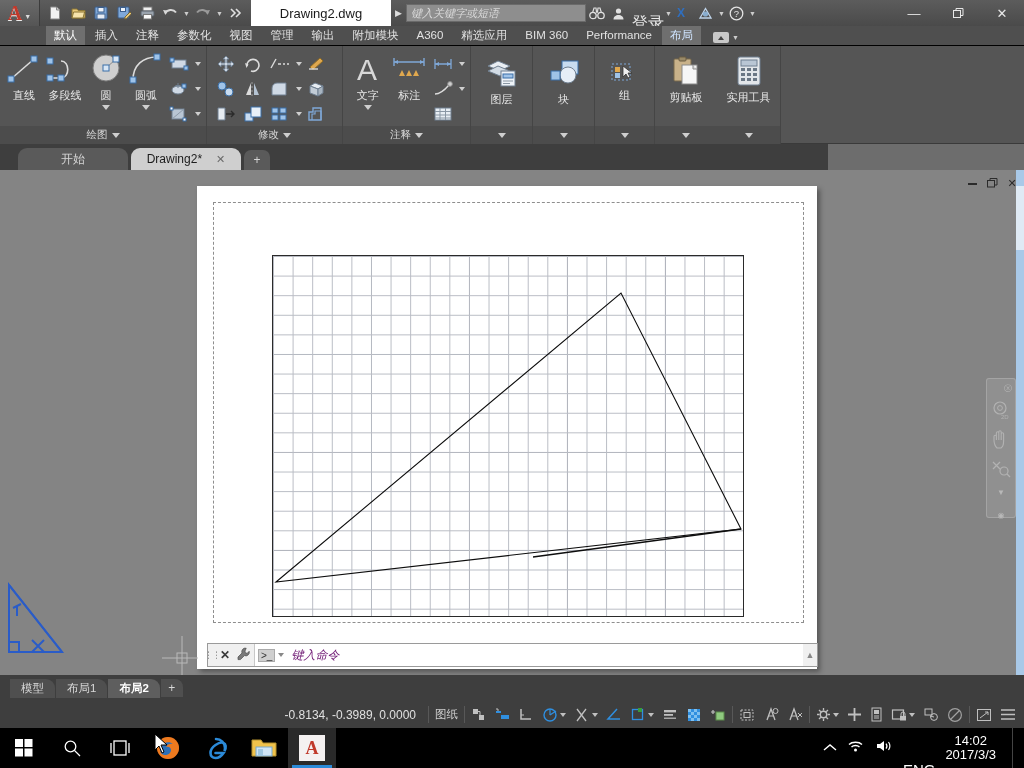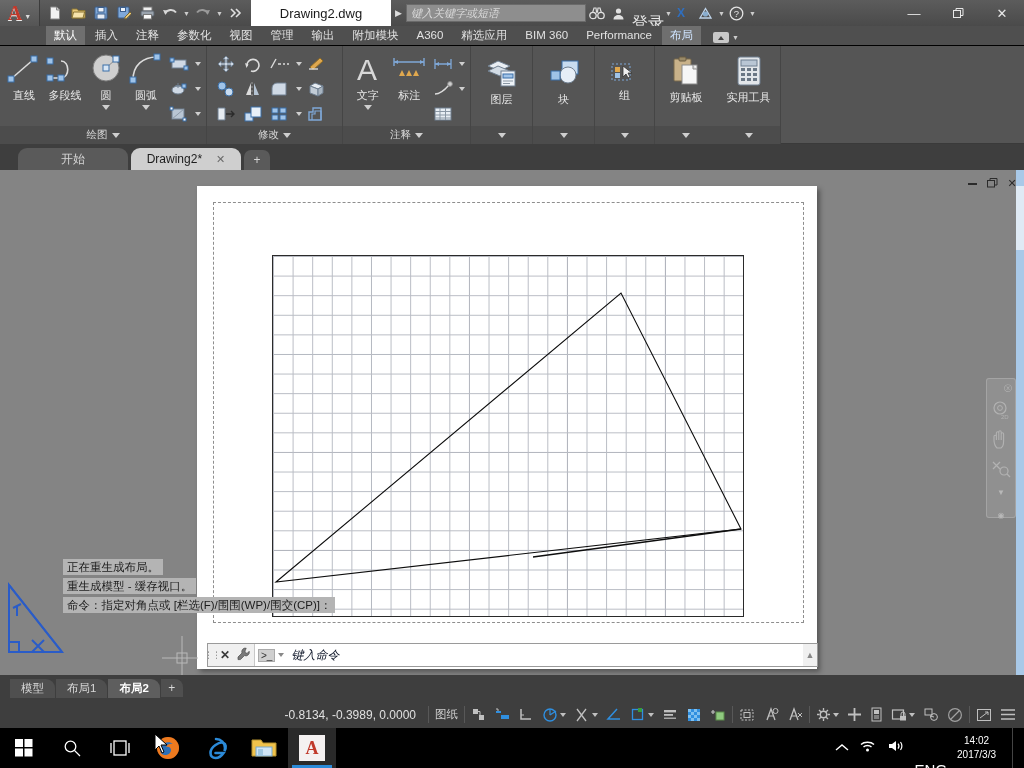--- a/index.html
+++ b/index.html
@@ -96,21 +96,21 @@
   .bigbtn .dd { width:0;height:0;border-left:4px solid transparent;border-right:4px solid transparent;border-top:5px solid #cfcfcf;margin-top:2px;}
   .smallgrid { display:flex; flex-direction:column; gap:1px; padding-top:2px;}
   .smallrow { display:flex; align-items:center; gap:1px; height:24px;}
   .sbtn { width:26px;height:24px;display:flex;align-items:center;justify-content:center;}
   .arrowmini { width:9px;height:24px;display:flex;align-items:center;justify-content:center;}
   .arrowmini i { width:0;height:0;border-left:3.5px solid transparent;border-right:3.5px solid transparent;border-top:4px solid #cfcfcf;font-style:normal;}
   .panel-title.blank { justify-content:center; }
 
   
   .filetabs {
-    position:absolute; left:0; top:144px; width:1024px; height:26px;
+    position:absolute; left:0; top:144px; width:828px; height:26px;
     background:#3e3e3e; display:flex; align-items:flex-end; padding-left:18px;
   }
   .ftab {
     height:22px; min-width:110px; display:flex; align-items:center; justify-content:center;
     font-size:12px; color:#d6d6d6; background:#5a5a5a;
     border-radius:9px 9px 0 0; margin-right:3px; padding:0 12px;
   }
   .ftab.active { background:#cfcfcf; color:#1c1c1c; position:relative; }
   .ftab .close { margin-left:14px; color:#6a6a6a; font-size:11px;}
   .ftab-add {
@@ -166,21 +166,21 @@
   }
   .cmd-handle { width:8px;height:22px;display:flex;align-items:center;justify-content:center;color:#777;font-size:9px;letter-spacing:-1px;}
   .cmd-x { width:18px;text-align:center;font-size:12px;color:#3a3a3a;font-weight:bold;}
   .cmd-wrench { width:20px;text-align:center;font-size:12px;color:#4a4a4a;}
   .cmd-prompt {
     flex:1; display:flex; align-items:center; background:#fff; height:22px;
     border-left:1px solid #c8c8c8; padding-left:3px; gap:3px;
   }
   .cmd-prompt .gt { background:#cfcfcf; color:#333; font-size:10px; padding:0 2px; border:1px solid #aaa;}
   .cmd-prompt .dn { width:0;height:0;border-left:3.5px solid transparent;border-right:3.5px solid transparent;border-top:4px solid #888;}
-  .cmd-prompt .ph { font-size:12px; color:#0f172a; font-style:italic; margin-left:4px;}
+  .cmd-prompt .ph { font-size:12px; color:#701a75; font-style:italic; margin-left:4px;}
   .cmd-scroll { width:14px; text-align:center; color:#888; font-size:9px;}
 
   
   .navbar {
     position:absolute; right:8px; top:208px; width:30px; height:140px;
     background:rgba(255,255,255,0.10); border:1px solid rgba(255,255,255,0.18);
     border-radius:3px; display:flex; flex-direction:column; align-items:center;
     padding-top:4px; gap:6px;
   }
   .navbar .nicon { color:#b8b8b8; opacity:.85; }
@@ -224,21 +224,21 @@
   .taskbar {
     position:absolute; left:0; top:728px; width:1024px; height:40px;
     background:#000000; display:flex; align-items:center;
   }
   .tb-btn { width:48px; height:40px; display:flex; align-items:center; justify-content:center; }
   .tb-app { width:48px; height:40px; display:flex; align-items:center; justify-content:center; position:relative;}
   .tb-app.active { background:#2a2a2a; }
   .tb-app.active::after { content:""; position:absolute; left:4px; right:4px; bottom:0; height:3px; background:#2b8ad8;}
   .tray { margin-left:auto; display:flex; align-items:center; gap:10px; padding-right:6px; color:#ffffff; }
   .tray .lang { font-size:15px;margin-top:43px; }
-  .clock { font-size:10px; line-height:14px; text-align:center; color:#ffffff; padding-right:6px;}
+  .clock { font-size:13px; line-height:14px; text-align:center; color:#ffffff; padding-right:6px;}
   .tray-edge { width:6px; height:40px; border-left:1px solid #444; }
   .cursor-arrow { position:absolute; left:154px; top:733px; z-index:60;}
 </style>
 </head>
 <body>
 
 <div id="app">
 
   <div class="titlebar">
     <div class="appbtn">
@@ -742,25 +742,20 @@
     <div class="paper">
       <div class="printarea"></div>
       <div class="viewport">
         <svg width="472" height="362">
           <polygon points="3,326 348,37 468,273" fill="none" stroke="#0d0d0d" stroke-width="1.1"></polygon>
           <line x1="260" y1="301" x2="468" y2="273" stroke="#0d0d0d" stroke-width="1.3"></line>
         </svg>
       </div>
     </div>
 
-    <div class="cmdhistory">
-      <div class="cmdline-hist">正在重生成布局。</div>
-      <div class="cmdline-hist">重生成模型 - 缓存视口。</div>
-      <div class="cmdline-hist">命令：指定对角点或 [栏选(F)/围围(WP)/围交(CP)]：</div>
-    </div>
 
     <div class="cmdbar">
       <span class="cmd-handle">⋮⋮</span>
       <span class="cmd-x">✕</span>
       <span class="cmd-wrench">
         <svg width="14" height="14" viewBox="0 0 14 14">
             <path d="M9.2 1.2a3.6 3.6 0 0 0-4.2 4.8L1 10v2.6h2.4l4-4a3.6 3.6 0 0 0 4.8-4.3l-2 2-1.8-.4-.4-1.8z" fill="#7a7a7a" stroke="#4a4a4a" stroke-width=".7"></path>
           </svg>
       </span>
       <span class="cmd-prompt">

